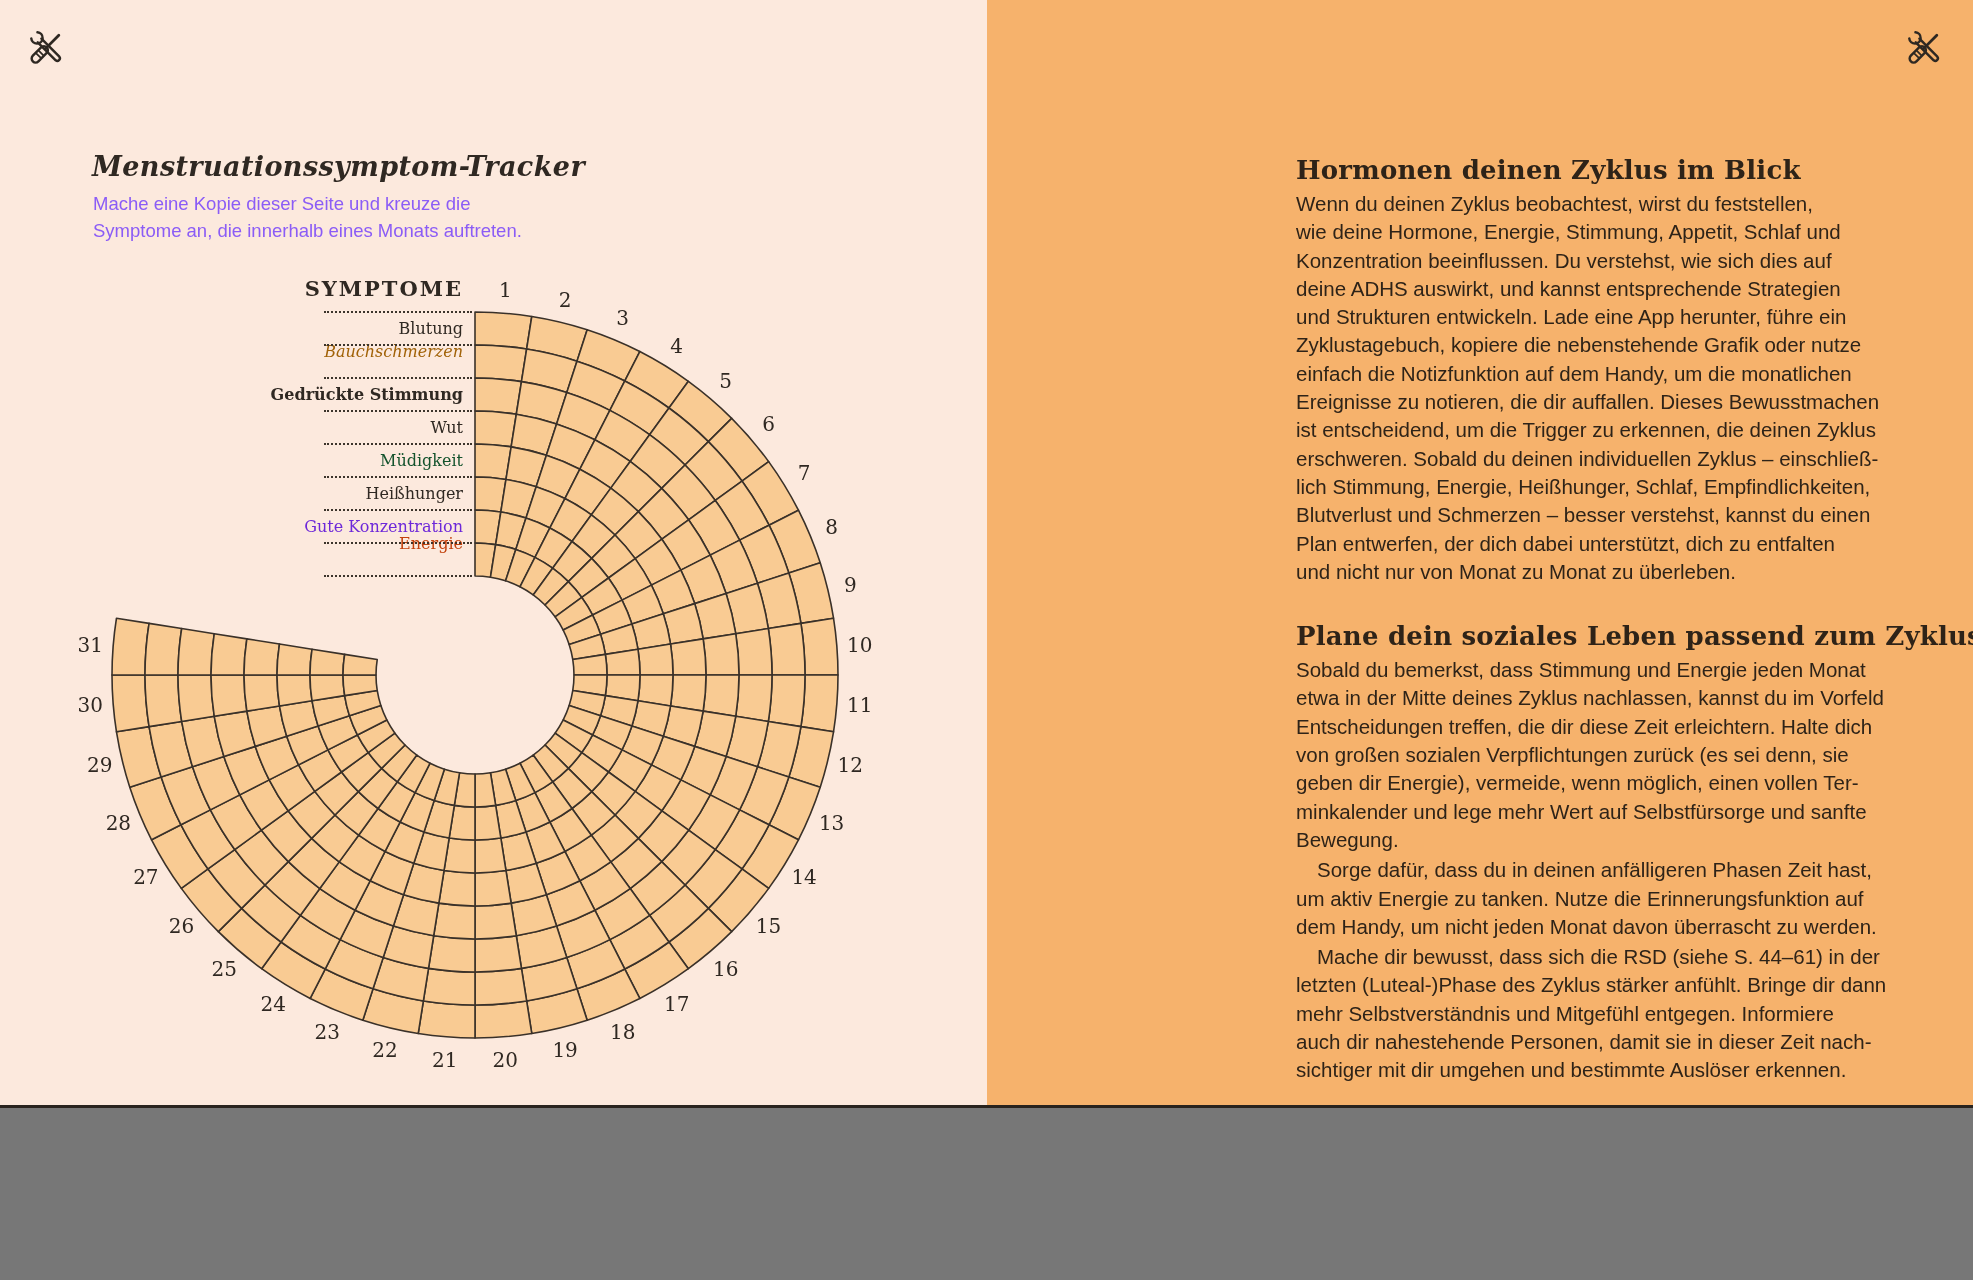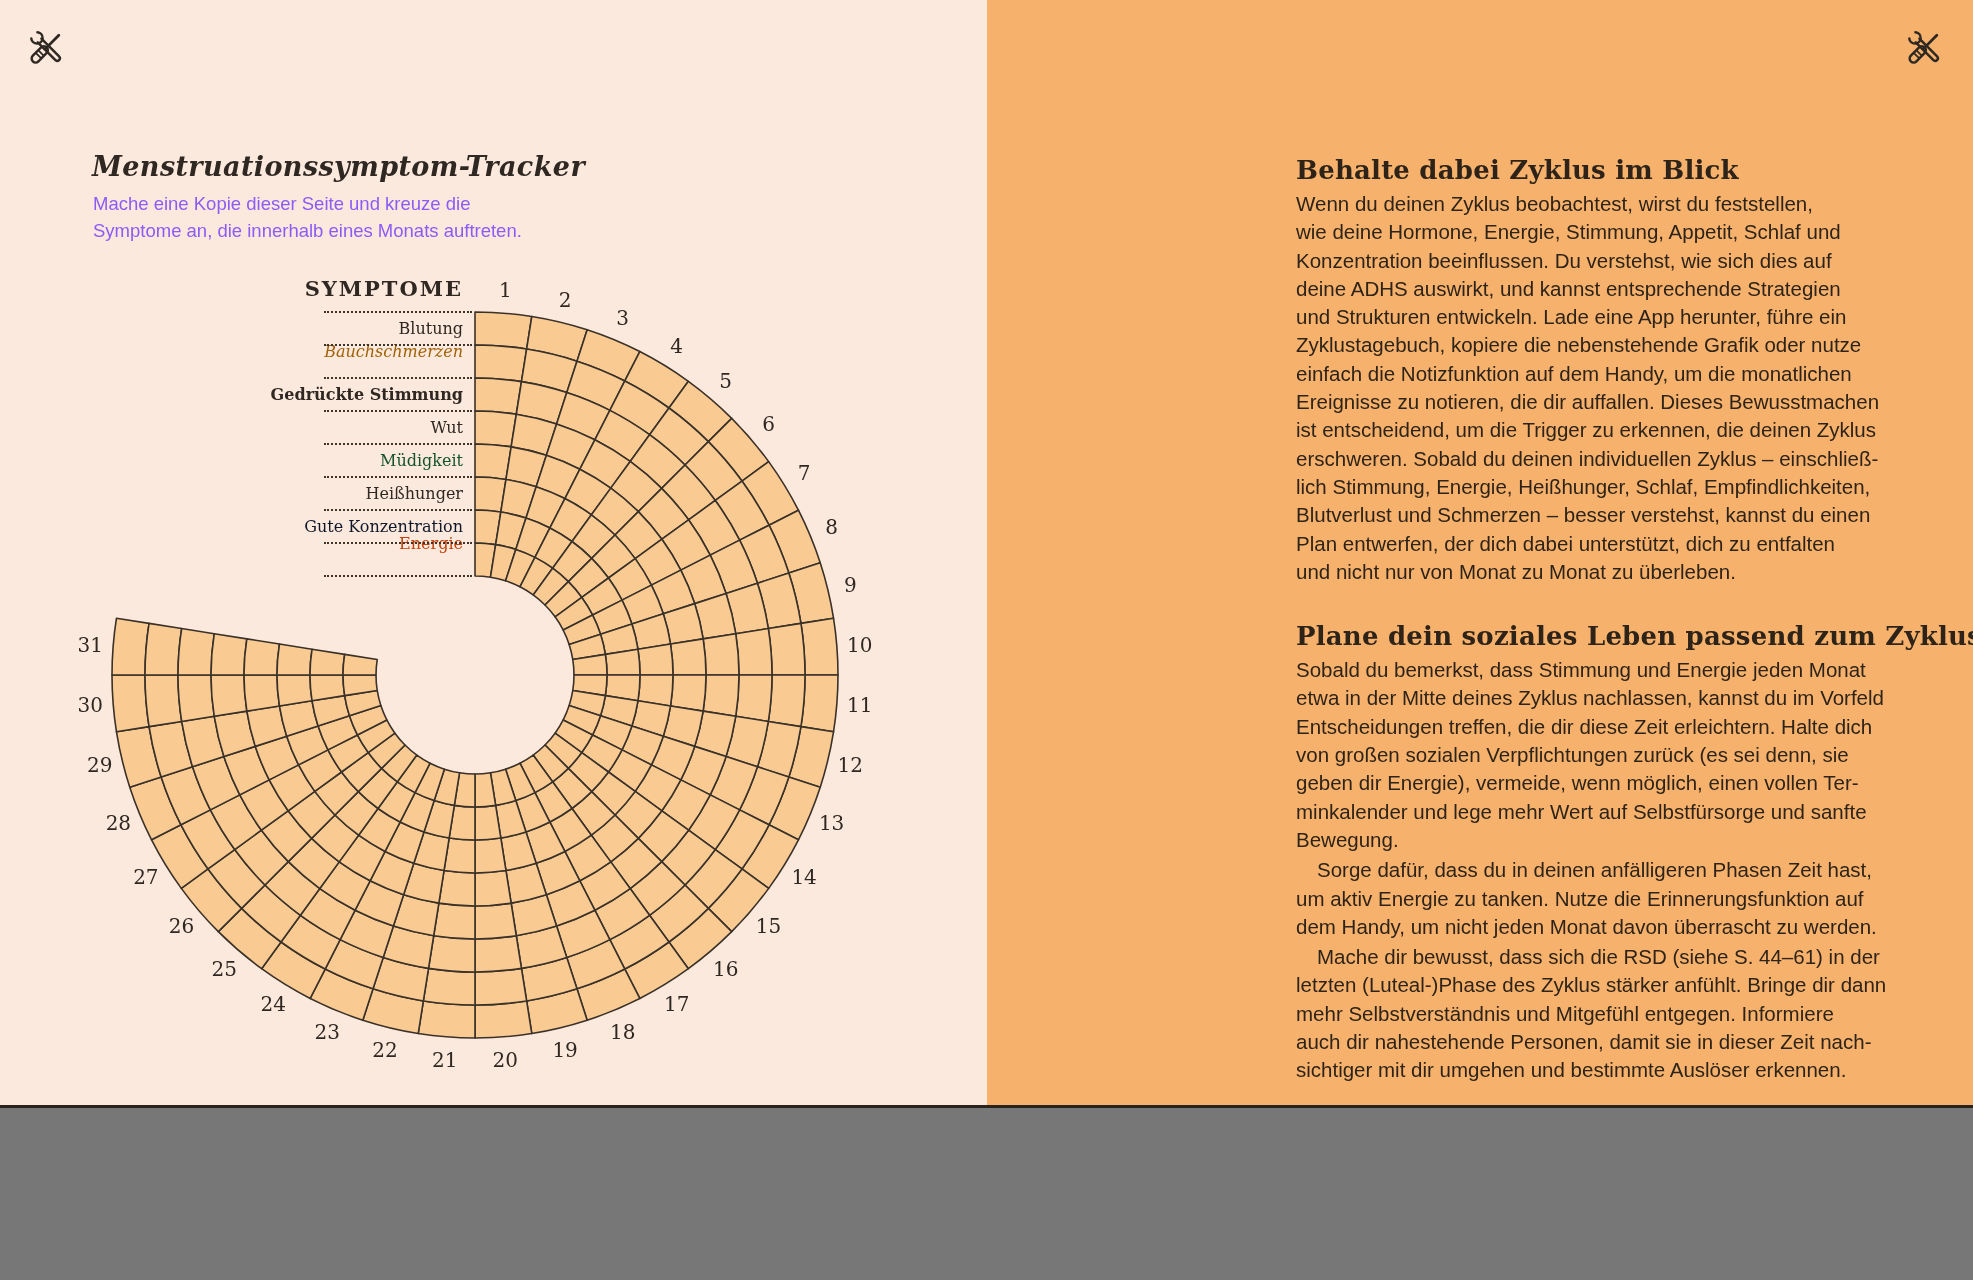--- a/index.html
+++ b/index.html
@@ -93,21 +93,21 @@
 
     <div class="symptome-header" style="color: rgb(47, 40, 34);">SYMPTOME</div>
 
     <div id="symptom-legend">
         <div class="symptom-label" style="top: 312px; color: rgb(47, 40, 34);">Blutung</div>
         <div class="symptom-label" style="top: 335px; color: #a16207; font-style: italic;">Bauchschmerzen</div>
         <div class="symptom-label" style="top: 378px; color: rgb(47, 40, 34); font-weight: bold;">Gedrückte Stimmung</div>
         <div class="symptom-label" style="top: 411px; color: rgb(47, 40, 34);">Wut</div>
         <div class="symptom-label" style="top: 444px; color: #14532d;">Müdigkeit</div>
         <div class="symptom-label" style="top: 477px; color: rgb(47, 40, 34);">Heißhunger</div>
-        <div class="symptom-label" style="top: 510px; color: #0f172a; margin-left: 32px;">Gute Konzentration</div>
+        <div class="symptom-label" style="top: 510px; color: #6d28d9; margin-left: 32px;">Gute Konzentration</div>
         <div class="symptom-label" style="top: 527px; color: #c2410c; text-align: center;">Energie</div>
         <div class="dotline" style="top: 311px; border-bottom: 2.5px dotted rgb(60, 52, 43);"></div>
         <div class="dotline" style="top: 344px; border-bottom: 2.5px dotted rgb(60, 52, 43);"></div>
         <div class="dotline" style="top: 377px; border-bottom: 2.5px dotted rgb(60, 52, 43);"></div>
         <div class="dotline" style="top: 410px; border-bottom: 2.5px dotted rgb(60, 52, 43);"></div>
         <div class="dotline" style="top: 443px; border-bottom: 2.5px dotted rgb(60, 52, 43);"></div>
         <div class="dotline" style="top: 476px; border-bottom: 2.5px dotted rgb(60, 52, 43);"></div>
         <div class="dotline" style="top: 509px; border-bottom: 2.5px dotted rgb(60, 52, 43);"></div>
         <div class="dotline" style="top: 542px; border-bottom: 2.5px dotted rgb(60, 52, 43);"></div>
         <div class="dotline" style="top: 575px; border-bottom: 2.5px dotted rgb(60, 52, 43);"></div>
@@ -410,21 +410,21 @@
       <g class="icon-stroke" stroke-width="2.8" stroke-linecap="round" stroke-linejoin="round" stroke="#2e2822">
         <path d="M13.07 6.03 A6.5 6.5 0 1 1 6.03 13.07"></path>
         <path d="M13.4 17.6 L33.9 38.1 A3 3 0 0 0 38.1 33.9 L17.6 13.4"></path>
         <path d="M37.5 9.5 L22 25" stroke-width="3.2"></path>
         <path d="M23.7 29.7 L14.2 39.2 A4.5 4.5 0 0 1 7.8 32.8 L17.3 23.3 A4.5 4.5 0 0 1 23.7 29.7 Z"></path>
         <path d="M14.8 27.4 L19.6 32.2 M11.9 30.3 L16.7 35.1" stroke-width="2"></path>
       </g>
     </svg>
 
     <div class="text-col" id="right-text-col" style="color: rgb(46, 35, 24);">
-        <div class="section-heading">Behalte dabei Zyklus im Blick</div>
+        <div class="section-heading">Hormonen deinen Zyklus im Blick</div>
         <div class="para">Wenn du deinen Zyklus beobachtest, wirst du feststellen,
 wie deine Hormone, Energie, Stimmung, Appetit, Schlaf und
 Konzentration beeinflussen. Du verstehst, wie sich dies auf
 deine ADHS auswirkt, und kannst entsprechende Strategien
 und Strukturen entwickeln. Lade eine App herunter, führe ein
 Zyklustagebuch, kopiere die nebenstehende Grafik oder nutze
 einfach die Notizfunktion auf dem Handy, um die monatlichen
 Ereignisse zu notieren, die dir auffallen. Dieses Bewusstmachen
 ist entscheidend, um die Trigger zu erkennen, die deinen Zyklus
 erschweren. Sobald du deinen individuellen Zyklus – einschließ-

